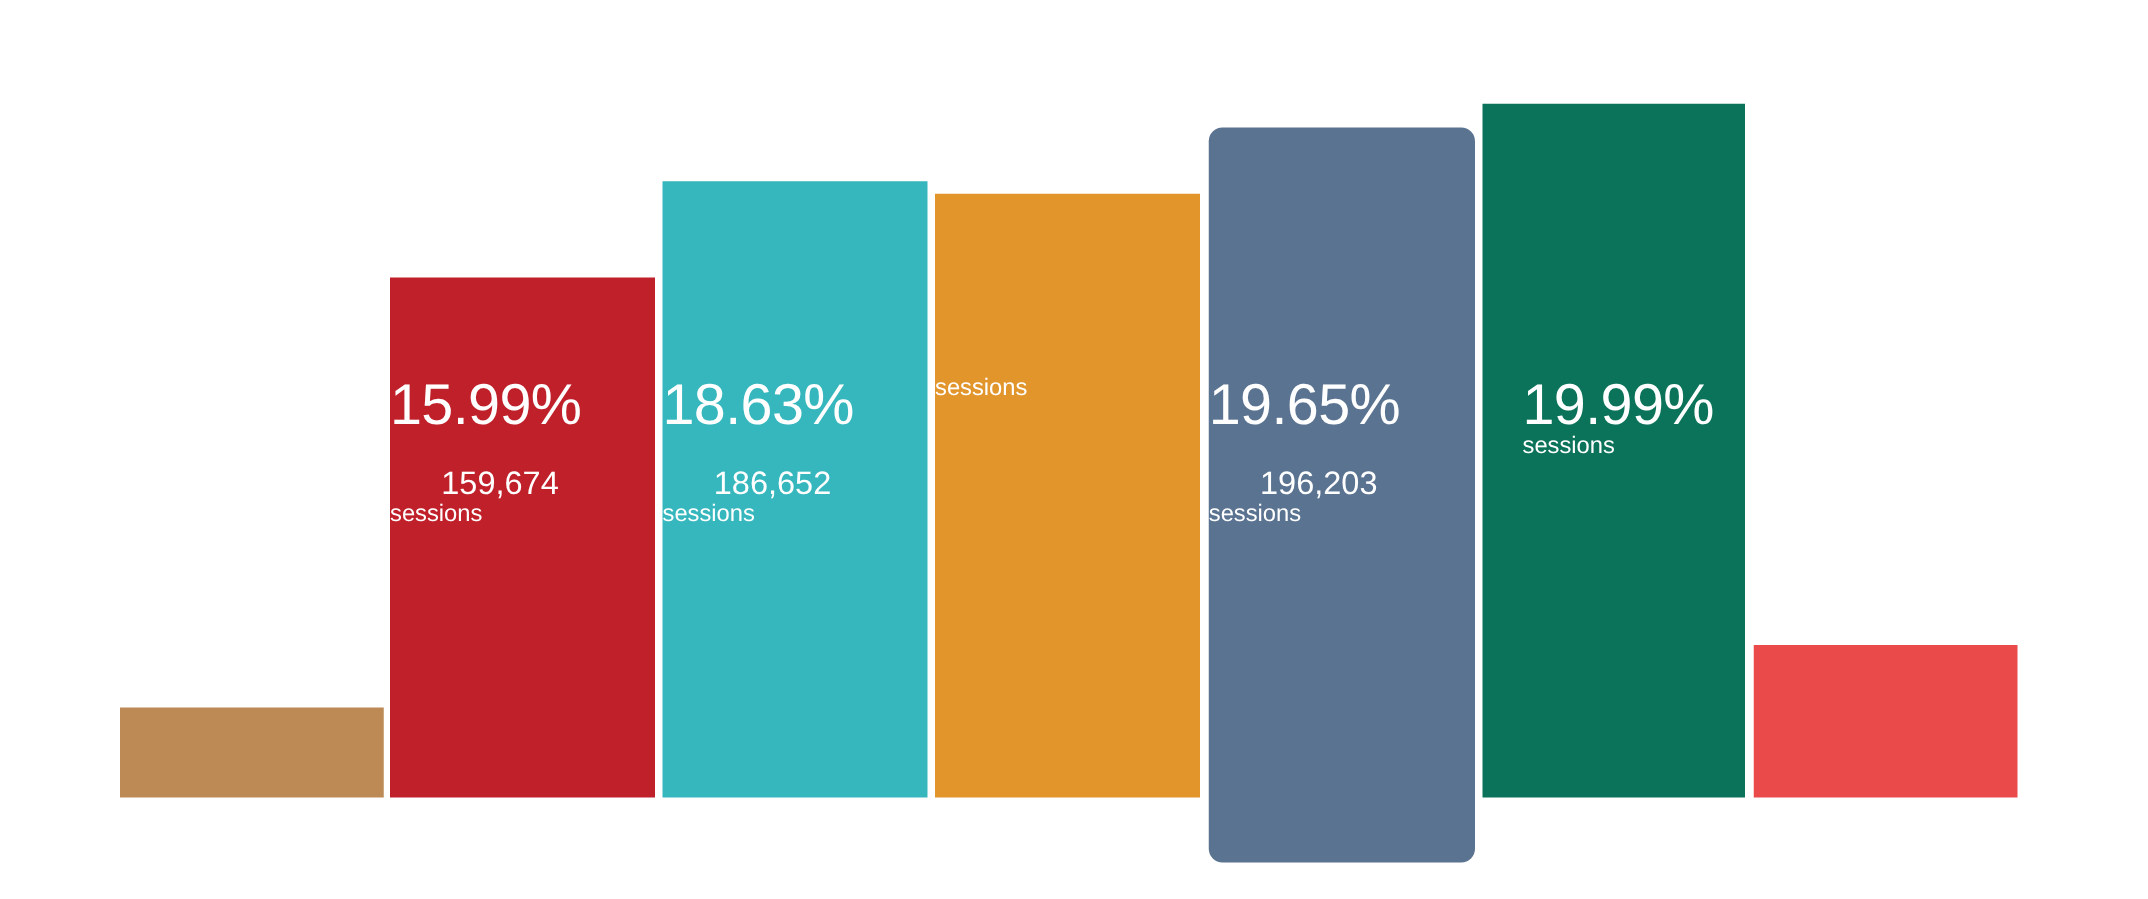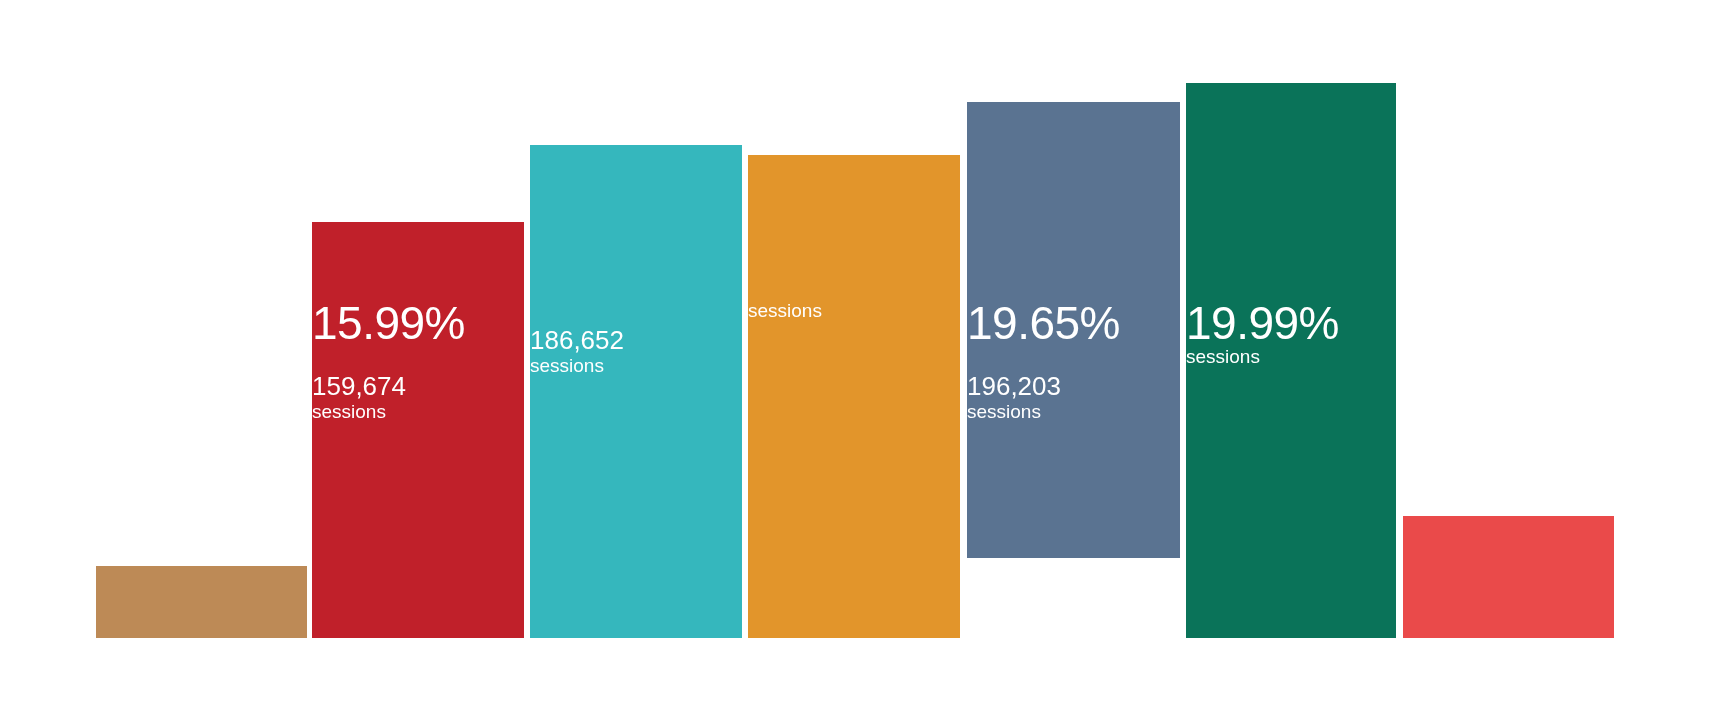--- a/index.html
+++ b/index.html
@@ -37,20 +37,21 @@
     line-height: 1;
     letter-spacing: -0.5px;
     white-space: nowrap;
   }
   .sessions-value {
     font-size: 26px;
     font-weight: 400;
     line-height: 1.12;
     margin-top: 26px;
     white-space: nowrap;
+    margin-left: 41px;
   }
   .sessions-word {
     font-size: 19px;
     font-weight: 400;
     line-height: 1.15;
     white-space: nowrap;
   }
 </style>
 </head>
 <body>
@@ -60,36 +61,37 @@
 <div class="bar" style="left: 96px; width: 211px; top: 566px; height: 72px; background: rgb(189, 138, 86);"></div>
     <div class="bar" style="left: 312px; width: 212px; top: 222px; height: 416px; background: rgb(192, 32, 42);">
       <div class="bar-labels" style="top: 78px;">
         <div class="pct-label">15.99%</div>
         <div class="sessions-value">159,674</div>
         <div class="sessions-word">sessions</div>
       </div>
     </div>
     <div class="bar" style="left: 530px; width: 212px; top: 145px; height: 493px; background: rgb(53, 183, 189);">
       <div class="bar-labels" style="top: 155px;">
+        <div class="pct-label">18.63%</div>
         <div class="sessions-value">186,652</div>
         <div class="sessions-word">sessions</div>
       </div>
     </div>
     <div class="bar" style="left: 748px; width: 212px; top: 155px; height: 483px; background: rgb(226, 149, 43);">
       <div class="bar-labels" style="top: 145px;">
         <div class="sessions-word">sessions</div>
       </div>
     </div>
-    <div class="bar" style="left: 967px; width: 213px; top: 102px; height: 456px; background: rgb(90, 115, 145);">
+    <div class="bar" style="left: 967px; width: 213px; top: 102px; height: 588px; background: rgb(90, 115, 145); border-radius: 11px;">
       <div class="bar-labels" style="top: 198px;">
         <div class="pct-label">19.65%</div>
         <div class="sessions-value">196,203</div>
         <div class="sessions-word">sessions</div>
       </div>
     </div>
     <div class="bar" style="left: 1186px; width: 210px; top: 83px; height: 555px; background: rgb(10, 115, 89);">
-      <div class="bar-labels" style="top: 217px;">
+      <div class="bar-labels" style="top: 217px; padding-left: 32px;">
         <div class="pct-label">19.99%</div>
         <div class="sessions-word">sessions</div>
       </div>
     </div>
     <div class="bar" style="left: 1403px; width: 211px; top: 516px; height: 122px; background: rgb(234, 74, 74);"></div>
   </div>
 
 </body></html>

